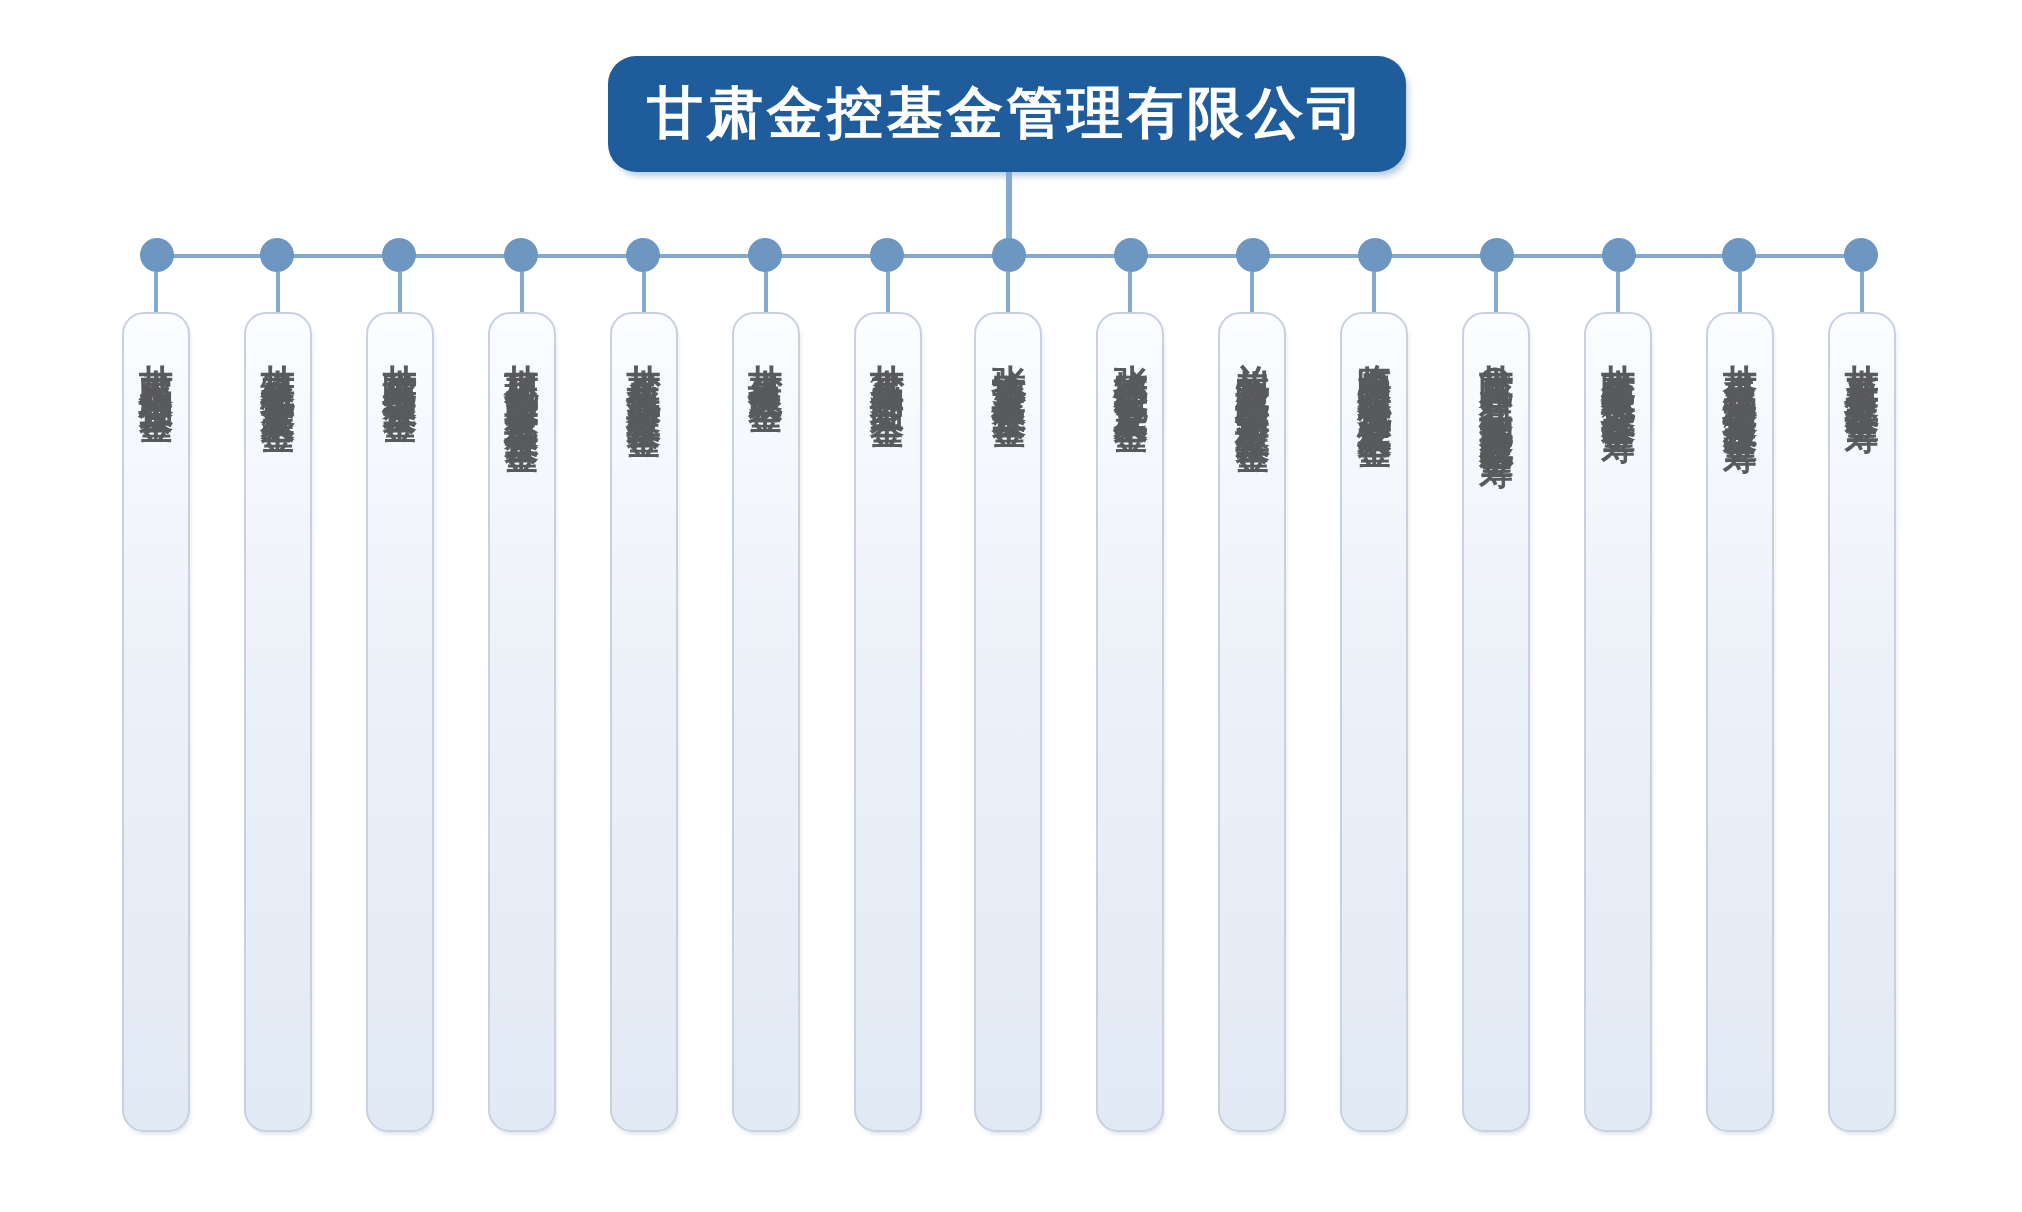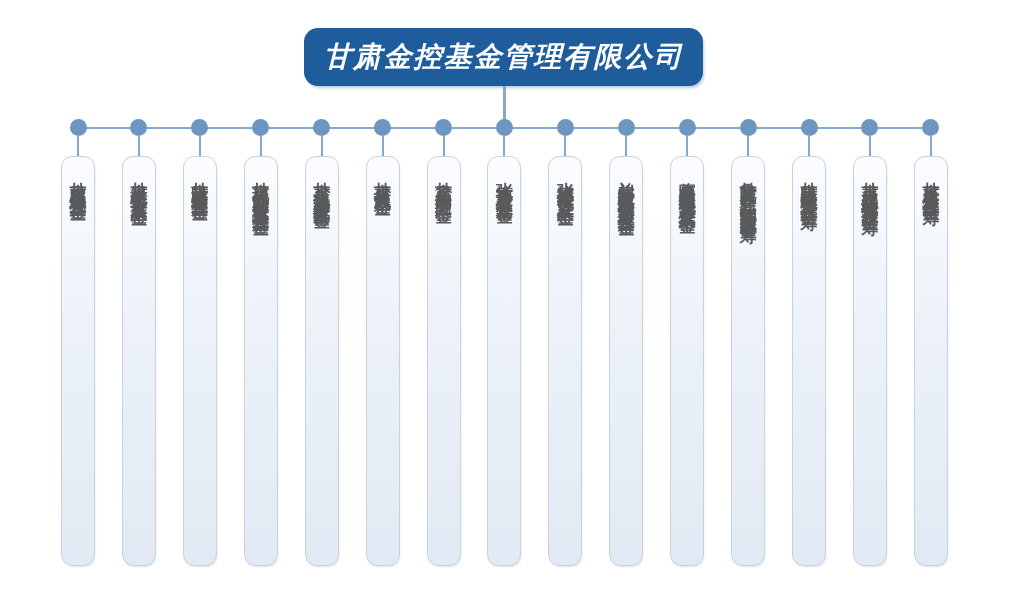--- a/index.html
+++ b/index.html
@@ -20,21 +20,20 @@
     border-radius: 14px;
     display: flex; align-items: center; justify-content: center;
     box-shadow: 2px 3px 3px -1px rgba(125,160,200,0.55);
   }
   .root-box .root-label {
     color: var(--root_text, #FFFFFF);
     font-size: 28px;
     font-weight: bold;
     letter-spacing: 2px;
     white-space: nowrap;
-    font-style: italic;
   }
 
   .root-stem {
     position: absolute;
     left: 503px; top: 86px;
     width: 3px; height: 42px;
     background: var(--line, #85A9CE);
   }
   .h-line {
     position: absolute;

